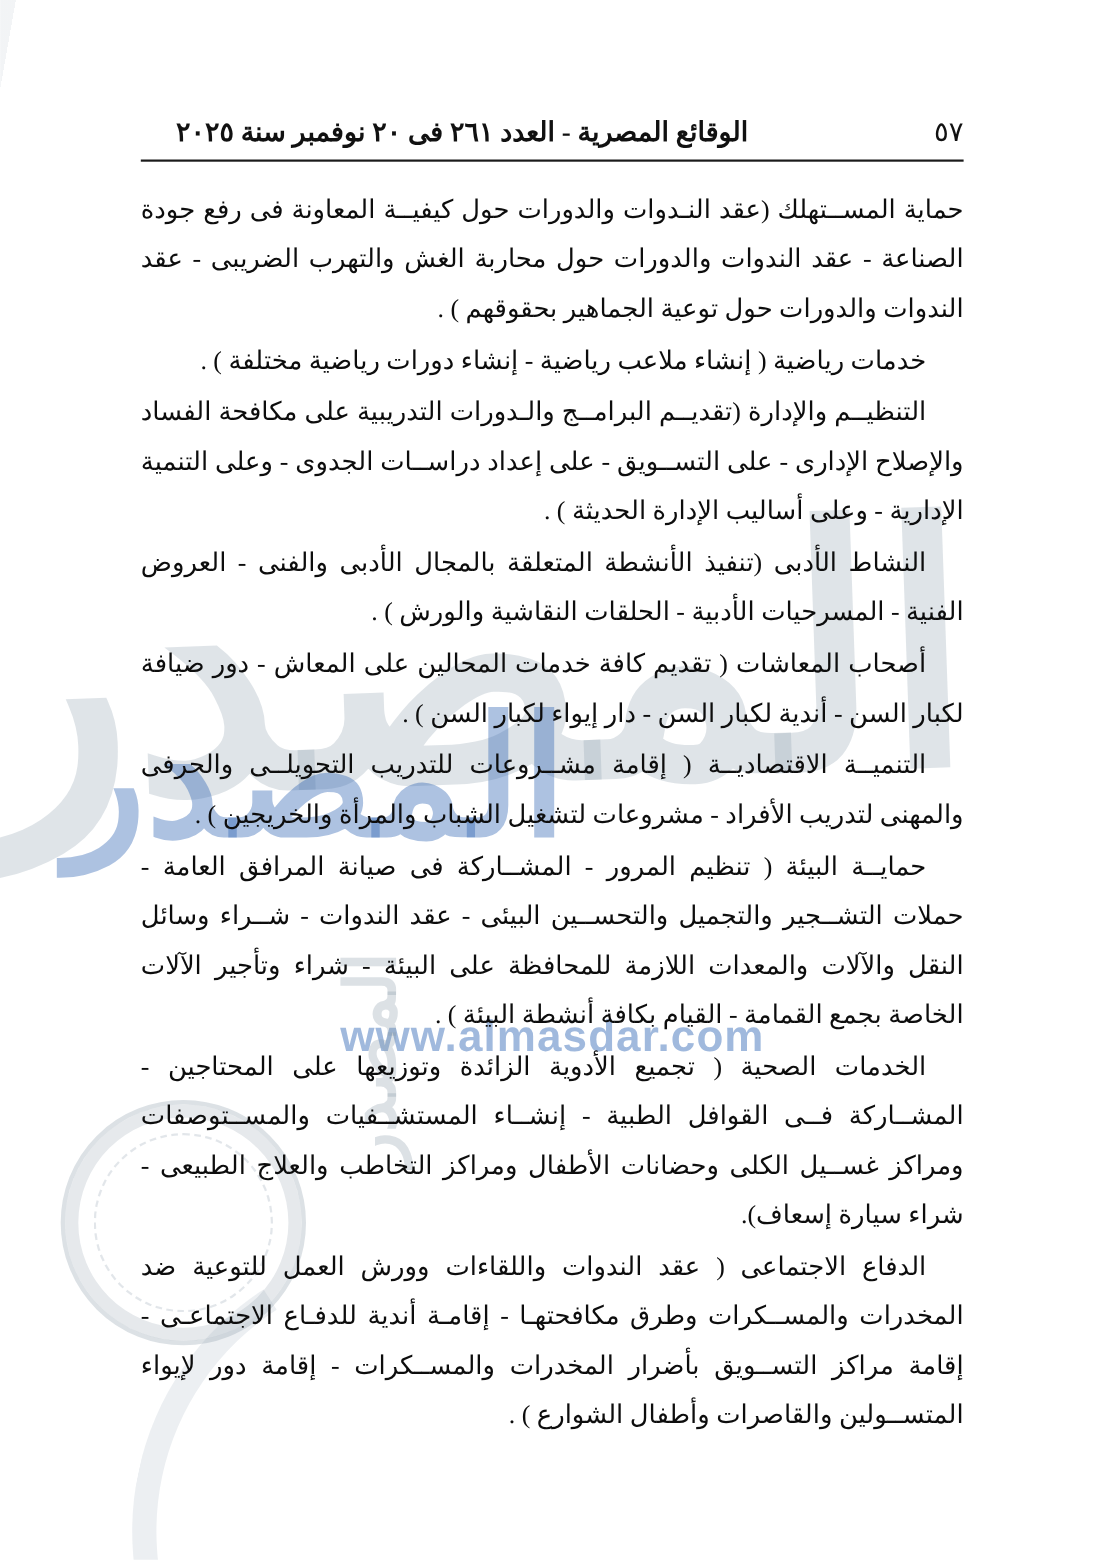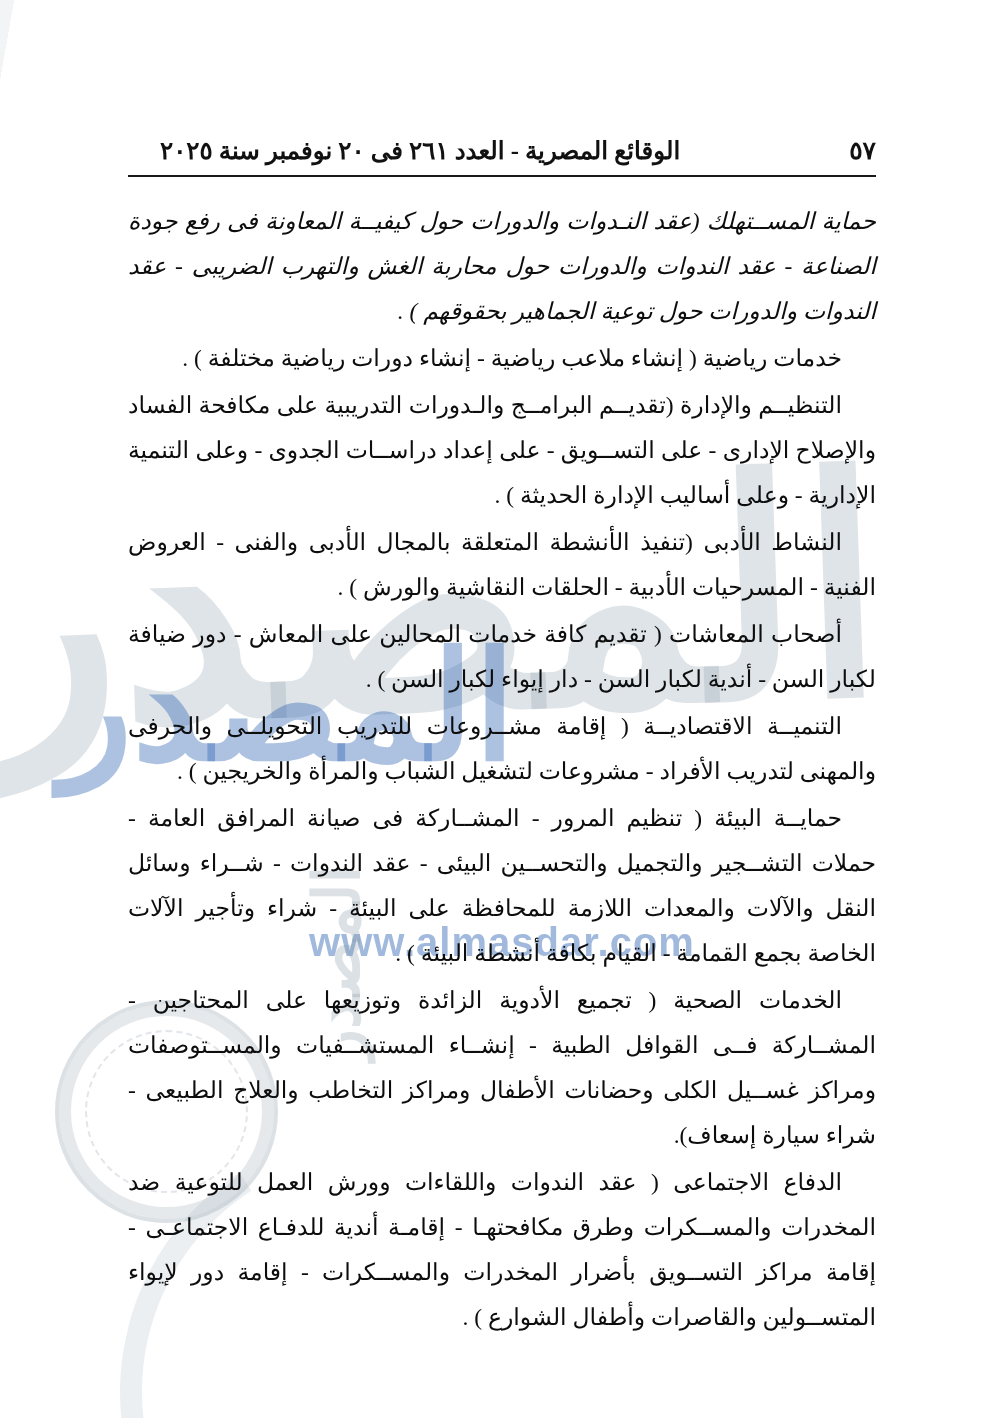--- a/index.html
+++ b/index.html
@@ -134,44 +134,42 @@
     color: #111;
     letter-spacing: 0px;
     padding-bottom: 10px;
   }
   .header-title {
     white-space: nowrap;
     margin-left: 32px;
   }
   .header-page-number {
     font-size: 25px;
-    font-weight: bold;
+    font-weight: normal;
     padding-left: 18px;
-    margin-top: 31px;
   }
   .rule {
     border: none;
     border-top: 2.2px solid #1a1a1a;
     margin: 0 0 22px 0;
   }
 
   .body-text {
     font-size: 23.5px;
     line-height: 45px;
     color: #0d0d0d;
     text-align: justify;
     text-justify: inter-word;
   }
   .para {
     margin: 0 0 2px 0;
     text-indent: 34px;
   }
   .para.no-indent {
     text-indent: 0;
-    font-style: italic;
   }
   .para.tight {
     letter-spacing: -0.4px;
   }
 </style>
 </head>
 <body>
 
 <div class="watermark-layer">
   <div class="wm-stripe"></div>

